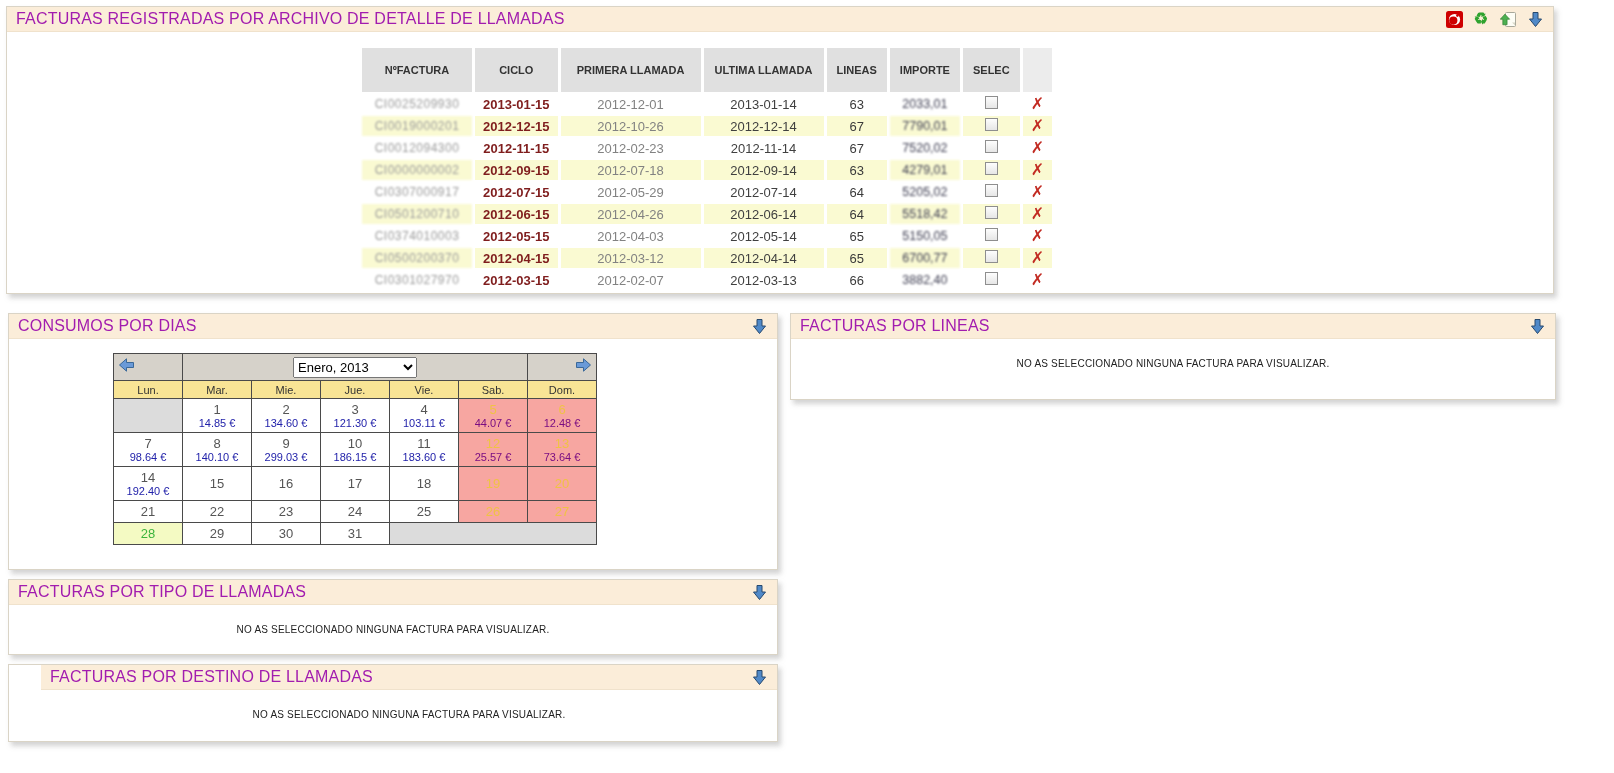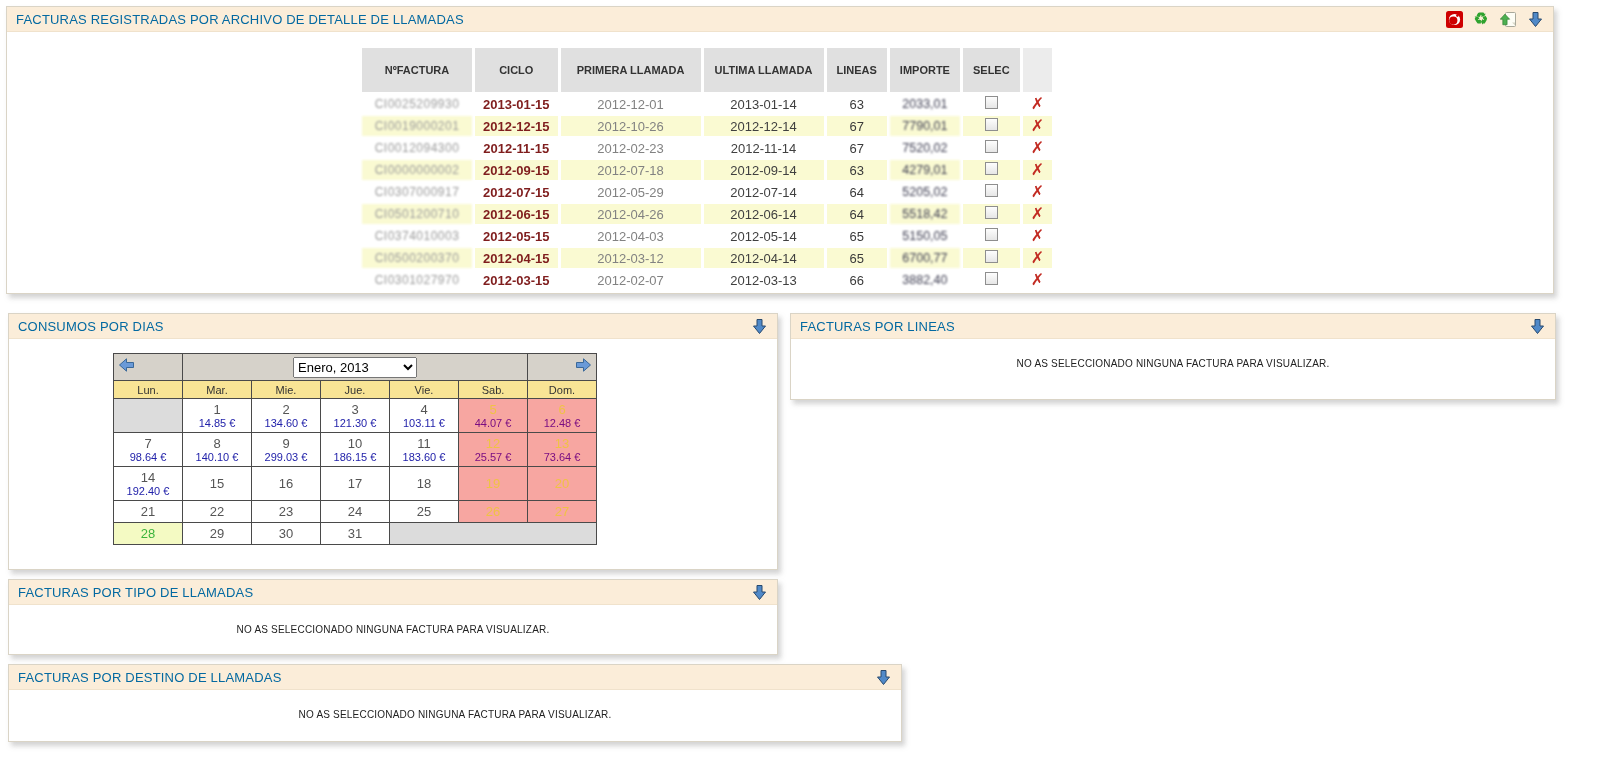--- a/index.html
+++ b/index.html
@@ -3,21 +3,21 @@
 <meta charset="utf-8">
 <style>
   * { box-sizing: border-box; margin: 0; padding: 0; }
   html, body { width: 1614px; height: 773px; background: #fff;
     font-family: "Liberation Sans", sans-serif; position: relative; }
 
   .panel { position: absolute; background: #fff; border: 1px solid #DAD4C6;
     box-shadow: 3px 4px 5px rgba(130,130,130,0.35); }
   .panel-header { height: 25px; background: #FBEDD9; border-bottom: 1px solid #F0E2CC;
     display: flex; align-items: center; padding: 0 9px; }
-  .panel-title { color: #0369a1; font-size: 13px; letter-spacing: 0.2px; white-space: nowrap; }
+  .panel-title { color: #a21caf; font-size: 16px; letter-spacing: 0.2px; white-space: nowrap; }
   .hdr-icons { margin-left: auto; display: flex; align-items: center; gap: 9px; }
   .icon-btn { width: 18px; height: 18px; display: inline-flex; align-items: center;
     justify-content: center; cursor: pointer; }
   .recycle { color: #2FA32F; font-size: 16px; font-weight: bold; line-height: 1; }
 
   
   #panel-invoices { left: 6px; top: 6px; width: 1548px; height: 288px; }
   table.invoices { border-collapse: separate; border-spacing: 3px 2px;
     margin: 14px 0 0 352px; font-size: 13px; }
   table.invoices th { background: #E0E0E0; color: #333; font-weight: bold;
@@ -59,21 +59,21 @@
   .amount { font-size: 11px; color: #2222AA; line-height: 13px; }
   .cal-cell.weekend { background: #F7A6A1; }
   .cal-cell.weekend .day-num { color: #EFC245; }
   .cal-cell.weekend .amount { color: #7B0E82; }
   .cal-cell.today { background: #F4FAC3; }
   .cal-cell.today .day-num { color: #3CB43C; }
 
   
   #panel-lineas { left: 790px; top: 313px; width: 766px; height: 87px; }
   #panel-tipo { left: 8px; top: 579px; width: 770px; height: 76px; }
-  #panel-destino { left: 8px; top: 664px; width: 894px; height: 78px; }
+  #panel-destino { left: 8px; top: 664px; width: 770px; height: 78px; padding-left: 32px; }
   .empty-msg { text-align: center; font-size: 10px; color: #222; margin-top: 19px;
     letter-spacing: 0.2px; }
 </style>
 </head>
 <body>
 
 <div class="panel" id="panel-invoices">
   <div class="panel-header">
     <span class="panel-title">FACTURAS REGISTRADAS POR ARCHIVO DE DETALLE DE LLAMADAS</span>
     <span class="hdr-icons">

